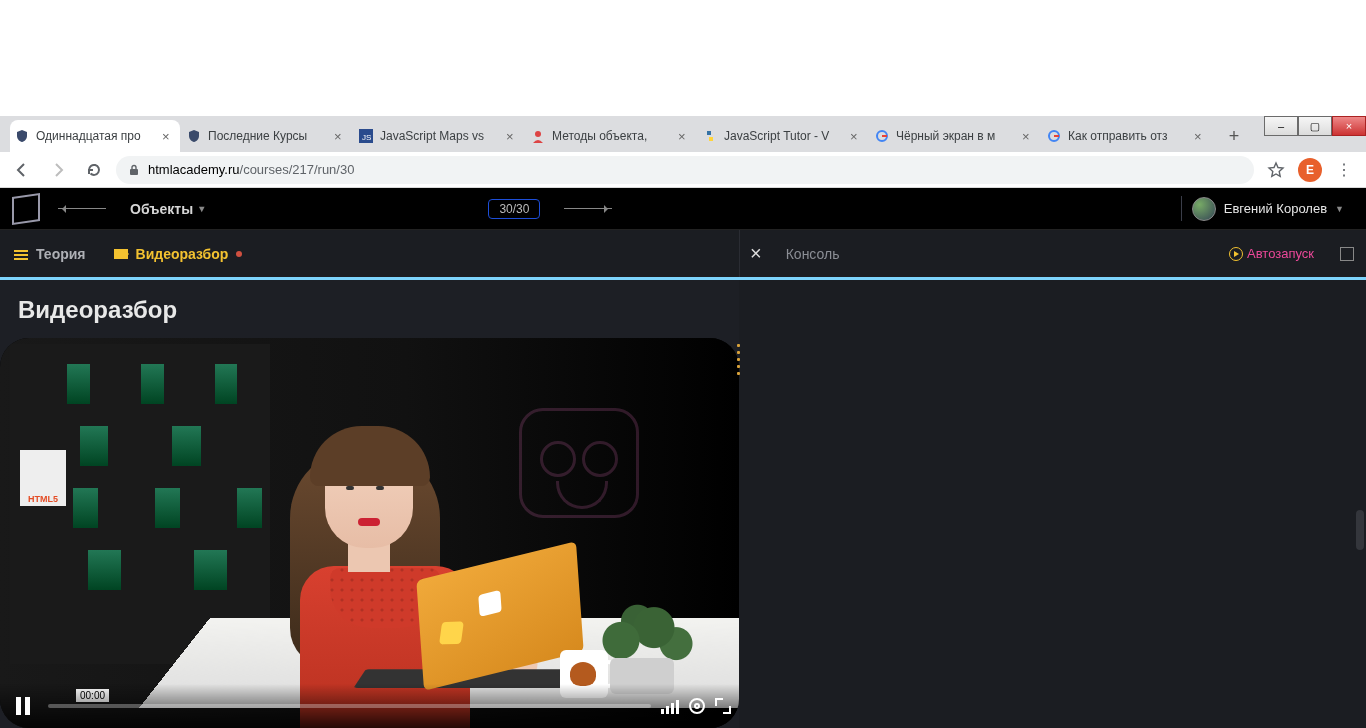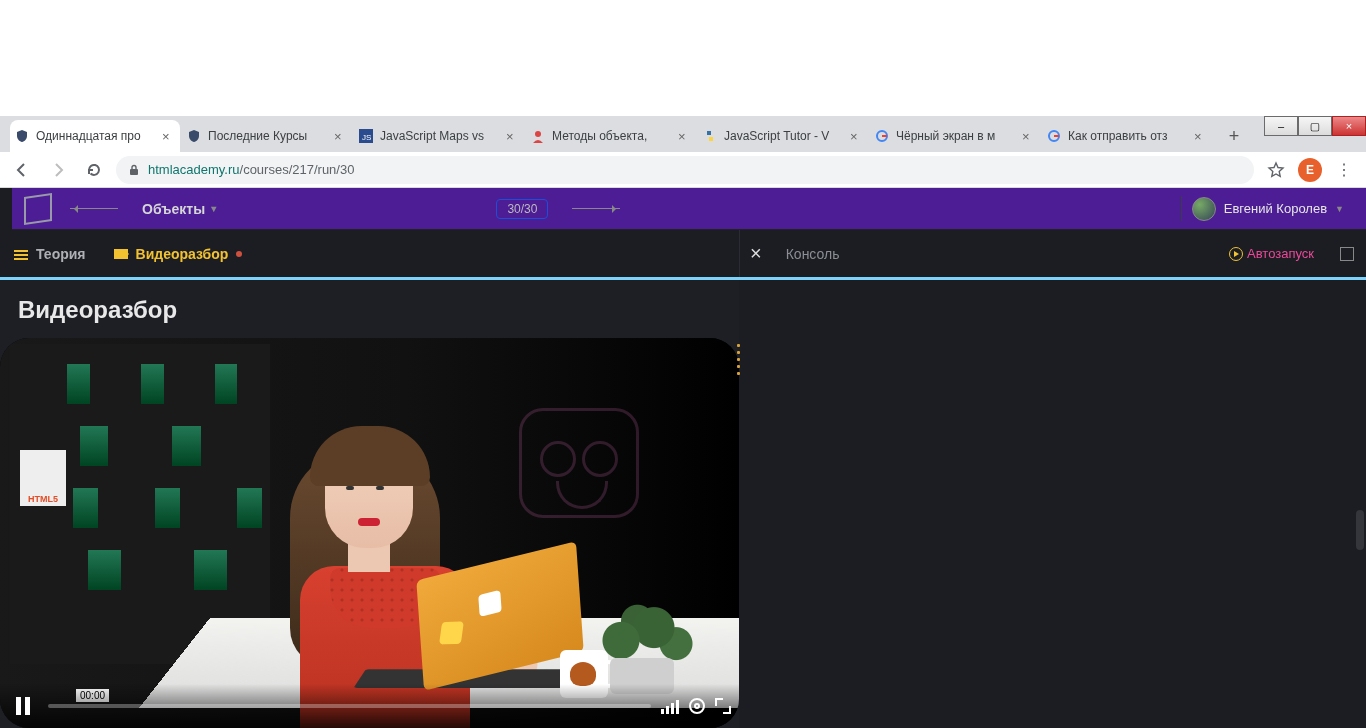--- a/index.html
+++ b/index.html
@@ -18,30 +18,30 @@
 .tab .tab-title { flex: 1; white-space: nowrap; overflow: hidden; text-overflow: ellipsis; }
 .tab .tab-close { width: 14px; height: 14px; color: #666; font-size: 13px; flex-shrink: 0; margin-left: 4px; }
 .newtab { width: 28px; height: 28px; border-radius: 50%; display: flex; align-items: center; justify-content: center; color: #555; font-size: 18px; margin-left: 6px; margin-bottom: 2px; }
 
 
 .toolbar { position: absolute; top: 152px; left: 0; right: 0; height: 36px; background: #fff; border-bottom: 1px solid #d9d9d9; display: flex; align-items: center; padding: 0 8px; gap: 8px; }
 .nav-btn { width: 28px; height: 28px; display: flex; align-items: center; justify-content: center; color: #5f6368; border-radius: 50%; }
 .nav-btn.disabled { color: #bdbdbd; }
 .omnibox { flex: 1; height: 28px; background: #f1f3f4; border-radius: 14px; display: flex; align-items: center; padding: 0 12px; font-size: 13px; color: #202124; gap: 8px; }
 .omnibox .lock { color: #5f6368; font-size: 12px; }
-.omnibox .domain { color: #0f766e; }
+.omnibox .domain { color: #000000; }
 .omnibox .path { color: #5f6368; }
 .star { color: #5f6368; }
 .profile-badge { width: 24px; height: 24px; border-radius: 50%; background: #e8602c; color: #fff; display: flex; align-items: center; justify-content: center; font-size: 12px; font-weight: 600; }
 
 
 .page { position: absolute; top: 188px; left: 0; right: 0; bottom: 0; background: #1b1d22; color: #cfcfcf; display: flex; flex-direction: column; }
 
 
-.course-hdr { height: 42px; background: #4c1d95; display: flex; align-items: center; padding: 8px 12px; font-size: 14px; color: #cfcfcf; border-bottom: 1px solid #222; margin-left: 12px; }
+.course-hdr { height: 42px; background: #000000; display: flex; align-items: center; padding: 8px 12px; font-size: 14px; color: #cfcfcf; border-bottom: 1px solid #222; }
 .logo-sq { width: 28px; height: 28px; border: 2px solid #99a; transform: skewY(-8deg); margin-right: 18px; }
 .arrow-long { width: 48px; height: 1px; background: #888; position: relative; }
 .arrow-long.left::before { content: ''; position: absolute; left: 0; top: -3px; border: 4px solid transparent; border-right-color: #888; }
 .arrow-long.right::after { content: ''; position: absolute; right: 0; top: -3px; border: 4px solid transparent; border-left-color: #888; }
 .course-name { margin-left: 24px; font-weight: 600; color: #d6d6d6; display: flex; align-items: center; gap: 6px; }
 .course-name .chev { font-size: 10px; color: #888; }
 .progress-box { margin-left: auto; margin-right: auto; display: flex; align-items: center; gap: 24px; }
 .prog-pill { border: 1px solid #1d4ed8; border-radius: 4px; padding: 2px 10px; font-size: 12px; color: #bbb; }
 .user-block { margin-left: auto; display: flex; align-items: center; gap: 8px; padding: 0 10px; border-left: 1px solid #3a3d49; height: 100%; }
 .avatar { width: 24px; height: 24px; border-radius: 50%; background: radial-gradient(circle at 30% 30%, #7a6, #345); border: 1px solid #888; }

